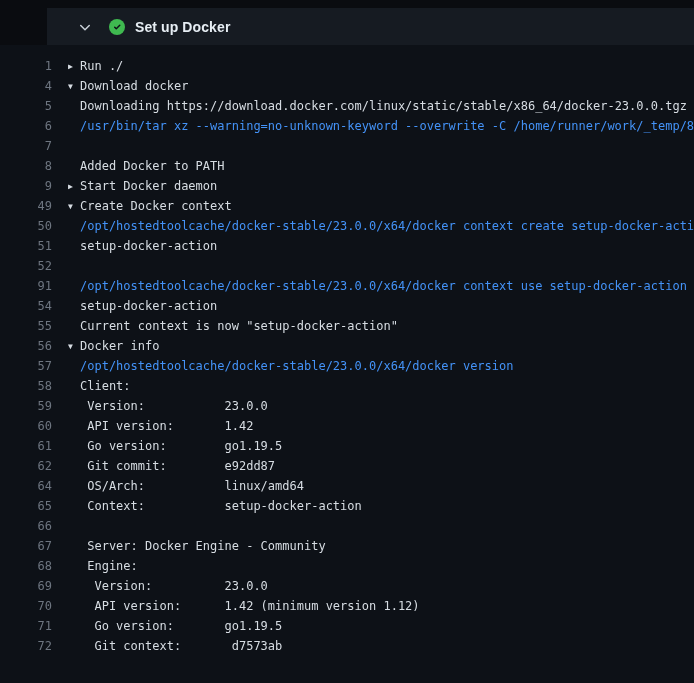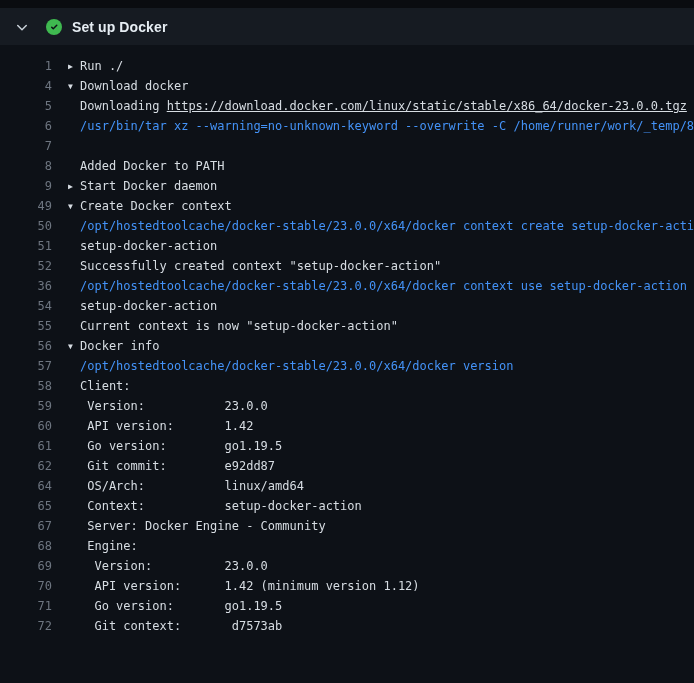--- a/index.html
+++ b/index.html
@@ -15,23 +15,24 @@
     height: 683px;
     display: flex;
     flex-direction: column;
   }
   .top-strip { height: 8px; background: #0a0c10; flex-shrink: 0; }
   .step-header {
     height: 37px;
     background: #161b22;
     display: flex;
     align-items: center;
-    padding-left: 14px;
+    padding-left: 30px;
     flex-shrink: 0;
     cursor: pointer;
+    margin-left: 47px;
   }
   .step-header .chev { margin-right: 16px; display: flex; align-items: center; }
   .step-header .status { margin-right: 10px; display: flex; align-items: center; }
   .step-title {
     color: #e6edf3;
     font-size: 14px;
     font-weight: 600;
     letter-spacing: 0.1px;
   }
   .log-lines {
@@ -66,21 +67,20 @@
   .content.cmd { color: #4493f8; }
   .arrow {
     display: inline-block;
     width: 12px;
     font-size: 8px;
     color: #d7dde3;
     vertical-align: 1px;
   }
   .link {
     color: #d7dde3;
-    text-decoration: underline;
     cursor: pointer;
   }
 </style>
 </head>
 <body>
 
 <div class="log-viewer">
   <div class="top-strip"></div>
 
   <div class="step-header">
@@ -102,33 +102,34 @@
       <div class="line"><span class="num">1</span><div class="content"><span class="arrow">▶</span><span>Run ./</span></div></div>
       <div class="line"><span class="num">4</span><div class="content"><span class="arrow">▼</span><span>Download docker</span></div></div>
       <div class="line"><span class="num">5</span><div class="content plain">Downloading <span class="link">https://download.docker.com/linux/static/stable/x86_64/docker-23.0.0.tgz</span></div></div>
       <div class="line"><span class="num">6</span><div class="content plain cmd">/usr/bin/tar xz --warning=no-unknown-keyword --overwrite -C /home/runner/work/_temp/8c9</div></div>
       <div class="line"><span class="num">7</span></div>
       <div class="line"><span class="num">8</span><div class="content plain">Added Docker to PATH</div></div>
       <div class="line"><span class="num">9</span><div class="content"><span class="arrow">▶</span><span>Start Docker daemon</span></div></div>
       <div class="line"><span class="num">49</span><div class="content"><span class="arrow">▼</span><span>Create Docker context</span></div></div>
       <div class="line"><span class="num">50</span><div class="content plain cmd">/opt/hostedtoolcache/docker-stable/23.0.0/x64/docker context create setup-docker-action</div></div>
       <div class="line"><span class="num">51</span><div class="content plain">setup-docker-action</div></div>
-      <div class="line"><span class="num">52</span><div class="content plain">Successfully created context "setup-docker-action"</div></div>
-      <div class="line"><span class="num">36</span><div class="content plain cmd">/opt/hostedtoolcache/docker-stable/23.0.0/x64/docker context use setup-docker-action</div></div>
+      <div class="line"><span class="num">52</span></div>
+      <div class="line"><span class="num">91</span><div class="content plain cmd">/opt/hostedtoolcache/docker-stable/23.0.0/x64/docker context use setup-docker-action</div></div>
       <div class="line"><span class="num">54</span><div class="content plain">setup-docker-action</div></div>
       <div class="line"><span class="num">55</span><div class="content plain">Current context is now "setup-docker-action"</div></div>
       <div class="line"><span class="num">56</span><div class="content"><span class="arrow">▼</span><span>Docker info</span></div></div>
       <div class="line"><span class="num">57</span><div class="content plain cmd">/opt/hostedtoolcache/docker-stable/23.0.0/x64/docker version</div></div>
       <div class="line"><span class="num">58</span><div class="content plain">Client:</div></div>
       <div class="line"><span class="num">59</span><div class="content plain"> Version:           23.0.0</div></div>
       <div class="line"><span class="num">60</span><div class="content plain"> API version:       1.42</div></div>
       <div class="line"><span class="num">61</span><div class="content plain"> Go version:        go1.19.5</div></div>
       <div class="line"><span class="num">62</span><div class="content plain"> Git commit:        e92dd87</div></div>
       <div class="line"><span class="num">64</span><div class="content plain"> OS/Arch:           linux/amd64</div></div>
       <div class="line"><span class="num">65</span><div class="content plain"> Context:           setup-docker-action</div></div>
+      <div class="line"><span class="num">66</span><div class="content plain"></div></div>
       <div class="line"><span class="num">67</span><div class="content plain"> Server: Docker Engine - Community</div></div>
       <div class="line"><span class="num">68</span><div class="content plain"> Engine:</div></div>
       <div class="line"><span class="num">69</span><div class="content plain">  Version:          23.0.0</div></div>
       <div class="line"><span class="num">70</span><div class="content plain">  API version:      1.42 (minimum version 1.12)</div></div>
       <div class="line"><span class="num">71</span><div class="content plain">  Go version:       go1.19.5</div></div>
       <div class="line"><span class="num">72</span><div class="content plain">  Git context:       d7573ab</div></div>
     </div>
 </div>
 
 </body></html>

